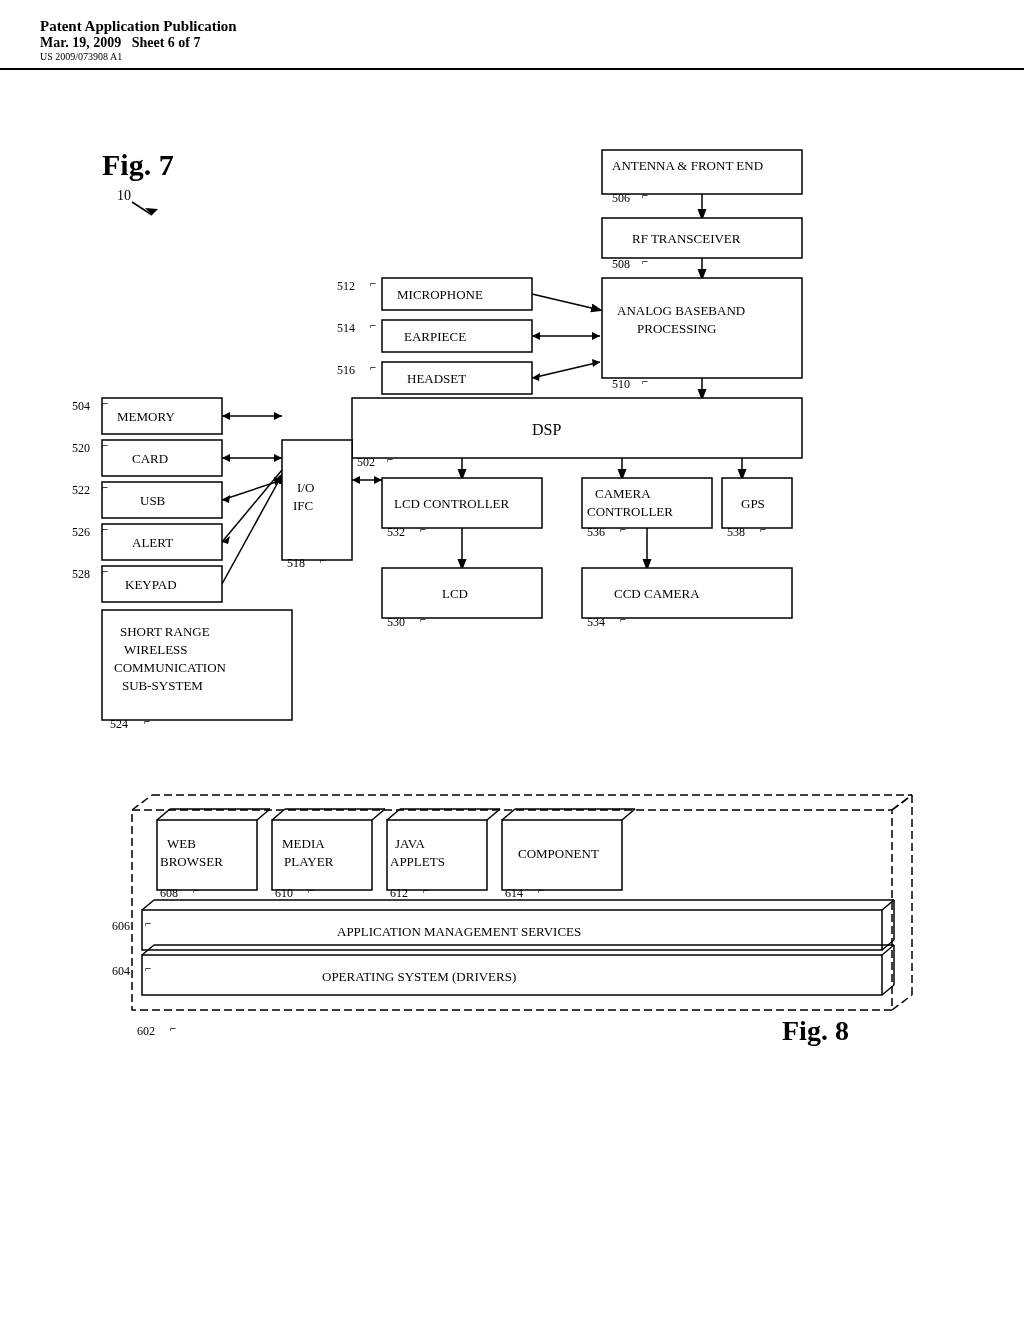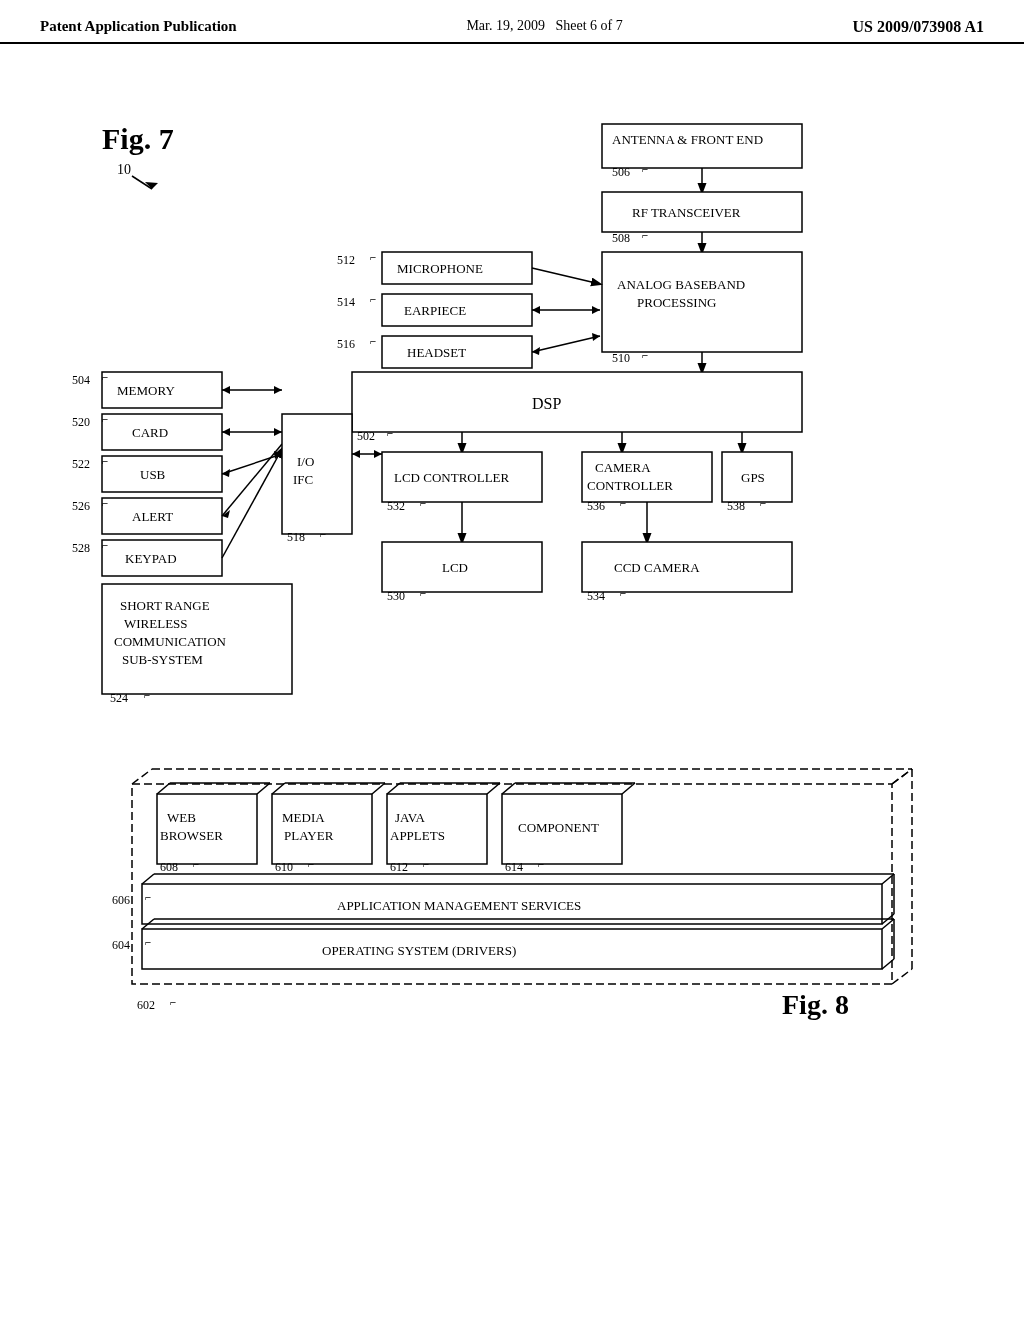--- a/index.html
+++ b/index.html
@@ -8,37 +8,38 @@
       font-family: 'Times New Roman', Times, serif;
       width: 1024px;
       min-height: 1320px;
       position: relative;
       overflow-x: hidden;
     }
 
     
     .header {
       display: flex;
-      justify-content: space-between;
       align-items: flex-start;
       padding: 18px 40px 0 40px;
       border-bottom: 2px solid #000;
       padding-bottom: 6px;
+      flex-direction: column;
     }
     .header-left {
       font-size: 15px;
       font-weight: bold;
     }
     .header-center {
       font-size: 14px;
       text-align: center;
+      font-weight: bold;
     }
     .header-right {
-      font-size: 16px;
-      font-weight: bold;
+      font-size: 10px;
+      font-weight: normal;
     }
 
     
     .main {
       padding: 20px 40px;
       position: relative;
       text-align: right;
     }
 
     

